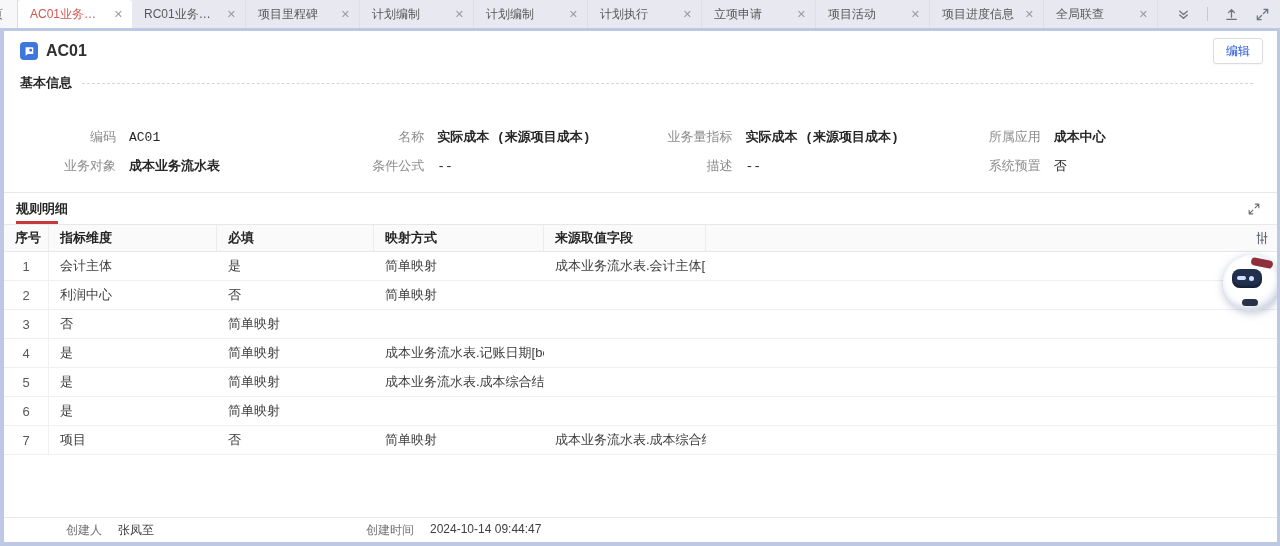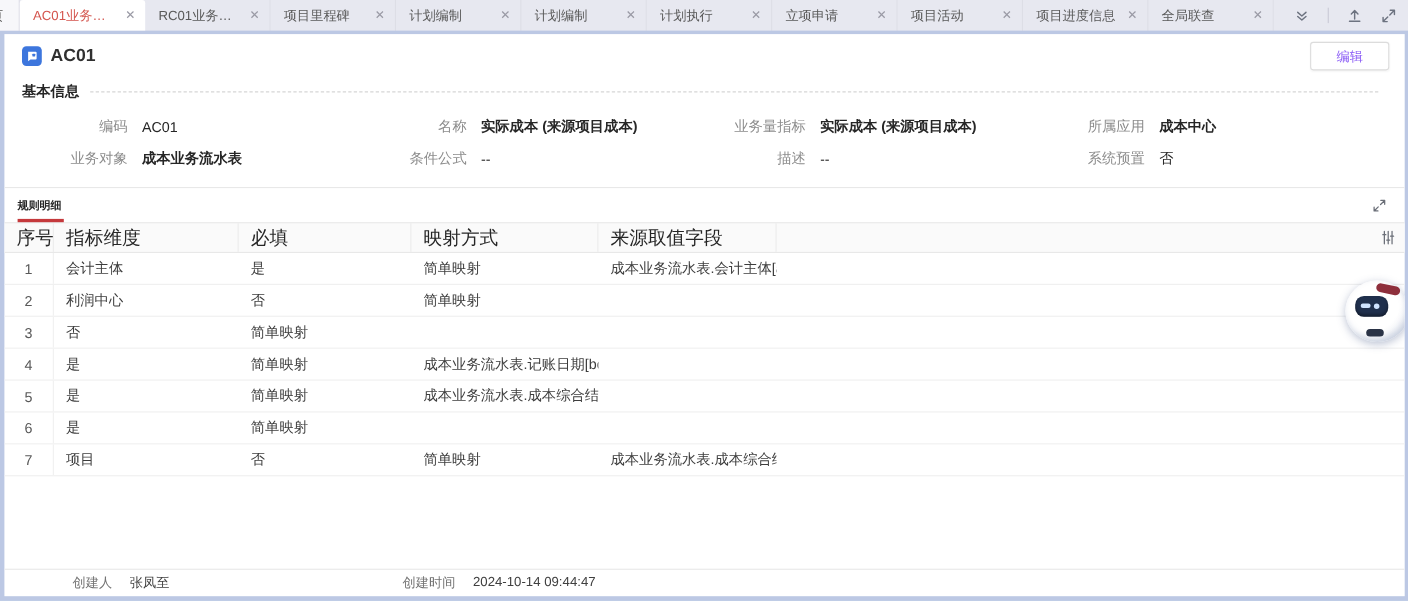--- a/index.html
+++ b/index.html
@@ -26,48 +26,48 @@
   .frame { position:absolute; top:28px; left:0; right:0; bottom:0; background:#bcc8e4;
     padding:3px 3px 4px 4px; }
   .panel { position:relative; background:#ffffff; width:100%; height:100%;
     display:flex; flex-direction:column; overflow:hidden; }
 
   
   .page-header { height:36px; display:flex; align-items:center; padding:4px 14px 0 16px; flex:0 0 auto; }
   .doc-icon { width:18px; height:18px; border-radius:4px; background:#3d76dd; display:flex;
     align-items:center; justify-content:center; margin-right:8px; }
   .page-title { font-size:16px; font-weight:700; color:#303030; }
-  .edit-btn { margin-left:auto; height:26px; padding:0 23px; background:#fff; border:1px solid #dcdcdc;
-    border-radius:3px; font-size:12px; color:#8b5cf6; box-shadow:0 1px 2px rgba(0,0,0,0.04); cursor:pointer; }
+  .edit-btn { margin-left:auto; height:26px; padding:0 12px; background:#fff; border:1px solid #dcdcdc;
+    border-radius:3px; font-size:12px; color:#1d4ed8; box-shadow:0 1px 2px rgba(0,0,0,0.04); cursor:pointer; }
 
   
   .basic { padding:4px 24px 12px 16px; flex:0 0 auto; }
   .sec-title-row { display:flex; align-items:center; height:24px; }
   .sec-title { font-size:13px; font-weight:700; color:#262626; flex:0 0 auto; }
   .dash { flex:1; border-top:1px dashed #d6d6d6; margin-left:10px; }
-  .fields { margin-top:6px; display:grid; grid-template-columns:repeat(4,1fr); row-gap:1px; }
+  .fields { margin-top:28px; display:grid; grid-template-columns:repeat(4,1fr); row-gap:1px;font-family:Liberation Mono, monospace; }
   .field { display:flex; align-items:center; height:28px; font-size:13px; }
   .f-label { width:96px; text-align:right; color:#8c8c8c; flex:0 0 auto; }
   .f-value { margin-left:13px; color:#262626; white-space:nowrap; overflow:hidden; }
   .f-value.bold { font-weight:700; }
 
   
   .rules { border-top:1px solid #e8e8e8; flex:1 1 auto; display:flex; flex-direction:column; min-height:0; }
   .rules-tabs { height:32px; display:flex; align-items:center; padding:0 16px 0 12px;
     border-bottom:1px solid #e8e8e8; position:relative; flex:0 0 auto; }
-  .rules-tab { font-size:10px; font-weight:700; color:#262626; position:relative; height:100%;
+  .rules-tab { font-size:13px; font-weight:700; color:#262626; position:relative; height:100%;
     display:flex; align-items:center; cursor:pointer; }
   .rules-tab::after { content:""; position:absolute; left:0; bottom:0; width:42px; height:3px; background:#c5393c; }
   .rules-expand { margin-left:auto; }
   .svgicon { width:14px; height:14px; display:block; }
   .svgicon path { stroke:#6b6f78; stroke-width:1.3; fill:none; stroke-linecap:round; stroke-linejoin:round; }
 
   .grid-head { display:grid; grid-template-columns:45px 168px 157px 170px 162px 1fr;
     height:27px; background:#fafafa; border-bottom:1px solid #e8e8e8; flex:0 0 auto; }
-  .hcell { display:flex; align-items:center; font-size:17px; font-weight:400; color:#262626;
+  .hcell { display:flex; align-items:center; font-size:13px; font-weight:700; color:#262626;
     padding-left:11px; border-right:1px solid #ececec; overflow:hidden; white-space:nowrap; }
   .hcell.filler { border-right:none; justify-content:flex-end; padding-right:8px; }
   .grid-body { flex:0 0 auto; }
   .grow { display:grid; grid-template-columns:45px 168px 157px 170px 162px 1fr; height:29px;
     border-bottom:1px solid #efefef; }
   .cell { display:flex; align-items:center; font-size:13px; color:#3d3d3d; padding-left:11px;
     white-space:nowrap; overflow:hidden; }
   .cell.num { justify-content:center; padding-left:0; color:#595959; border-right:1px solid #f0f0f0; }
 
   

